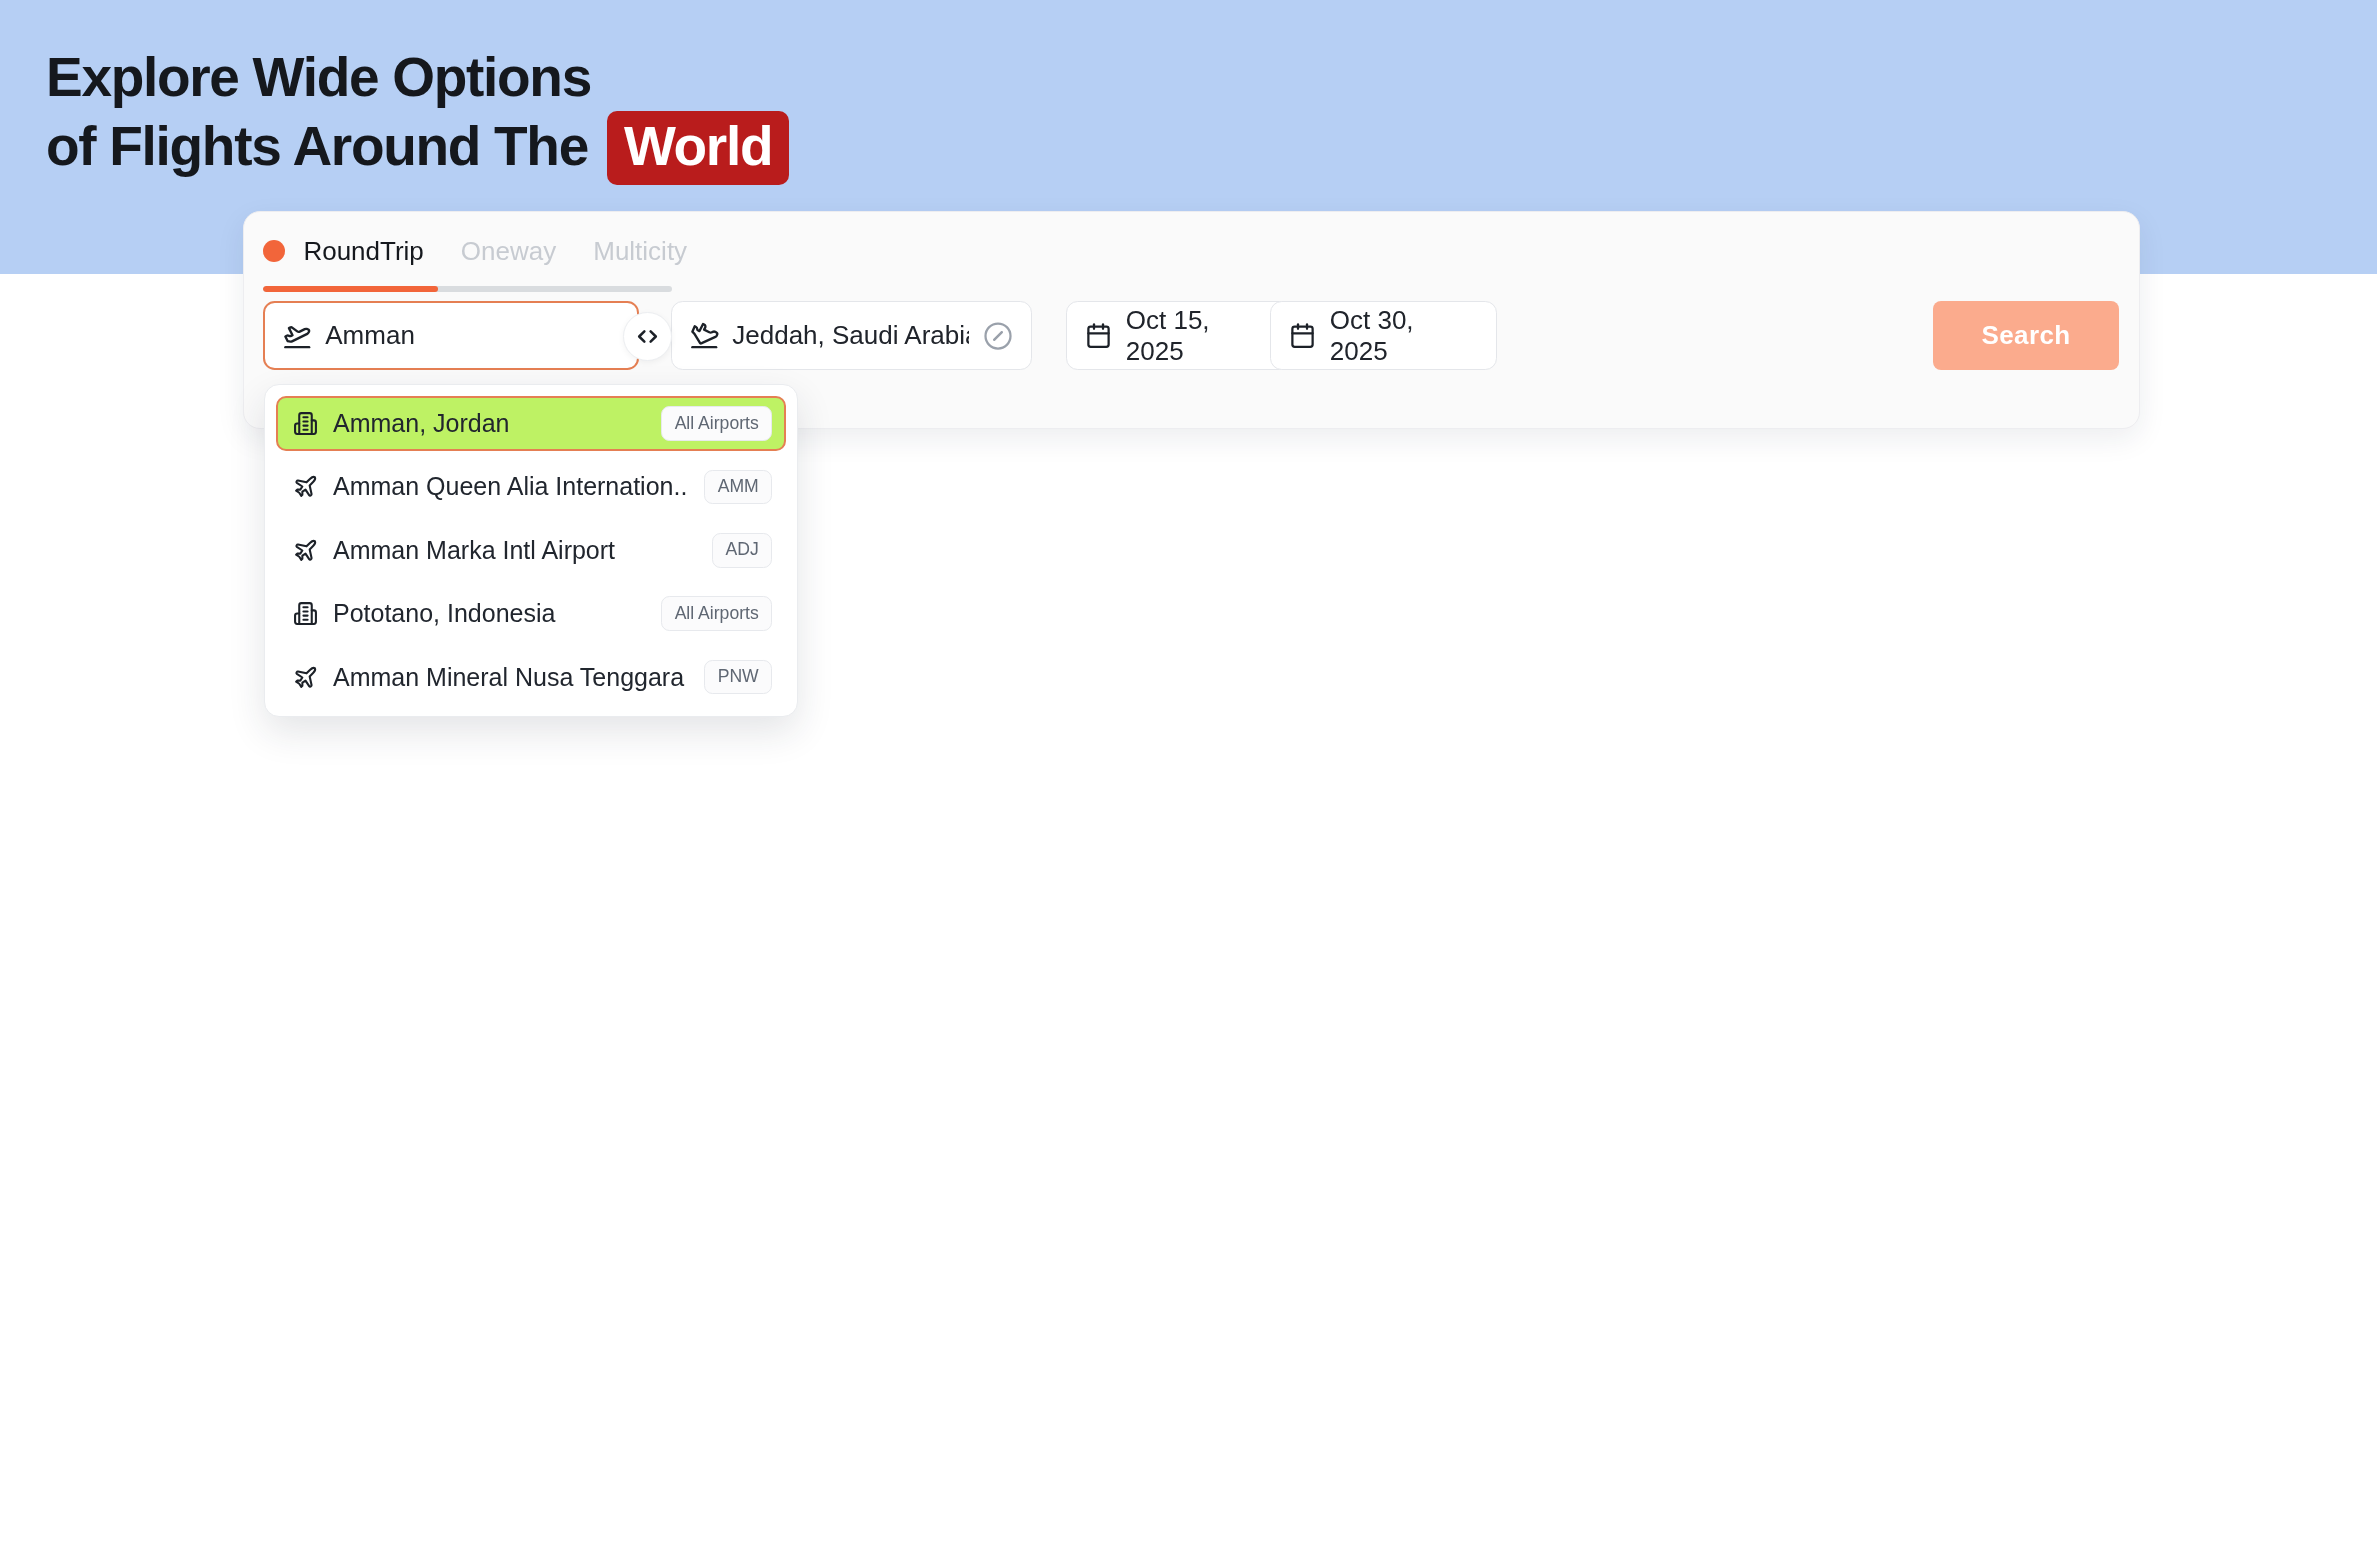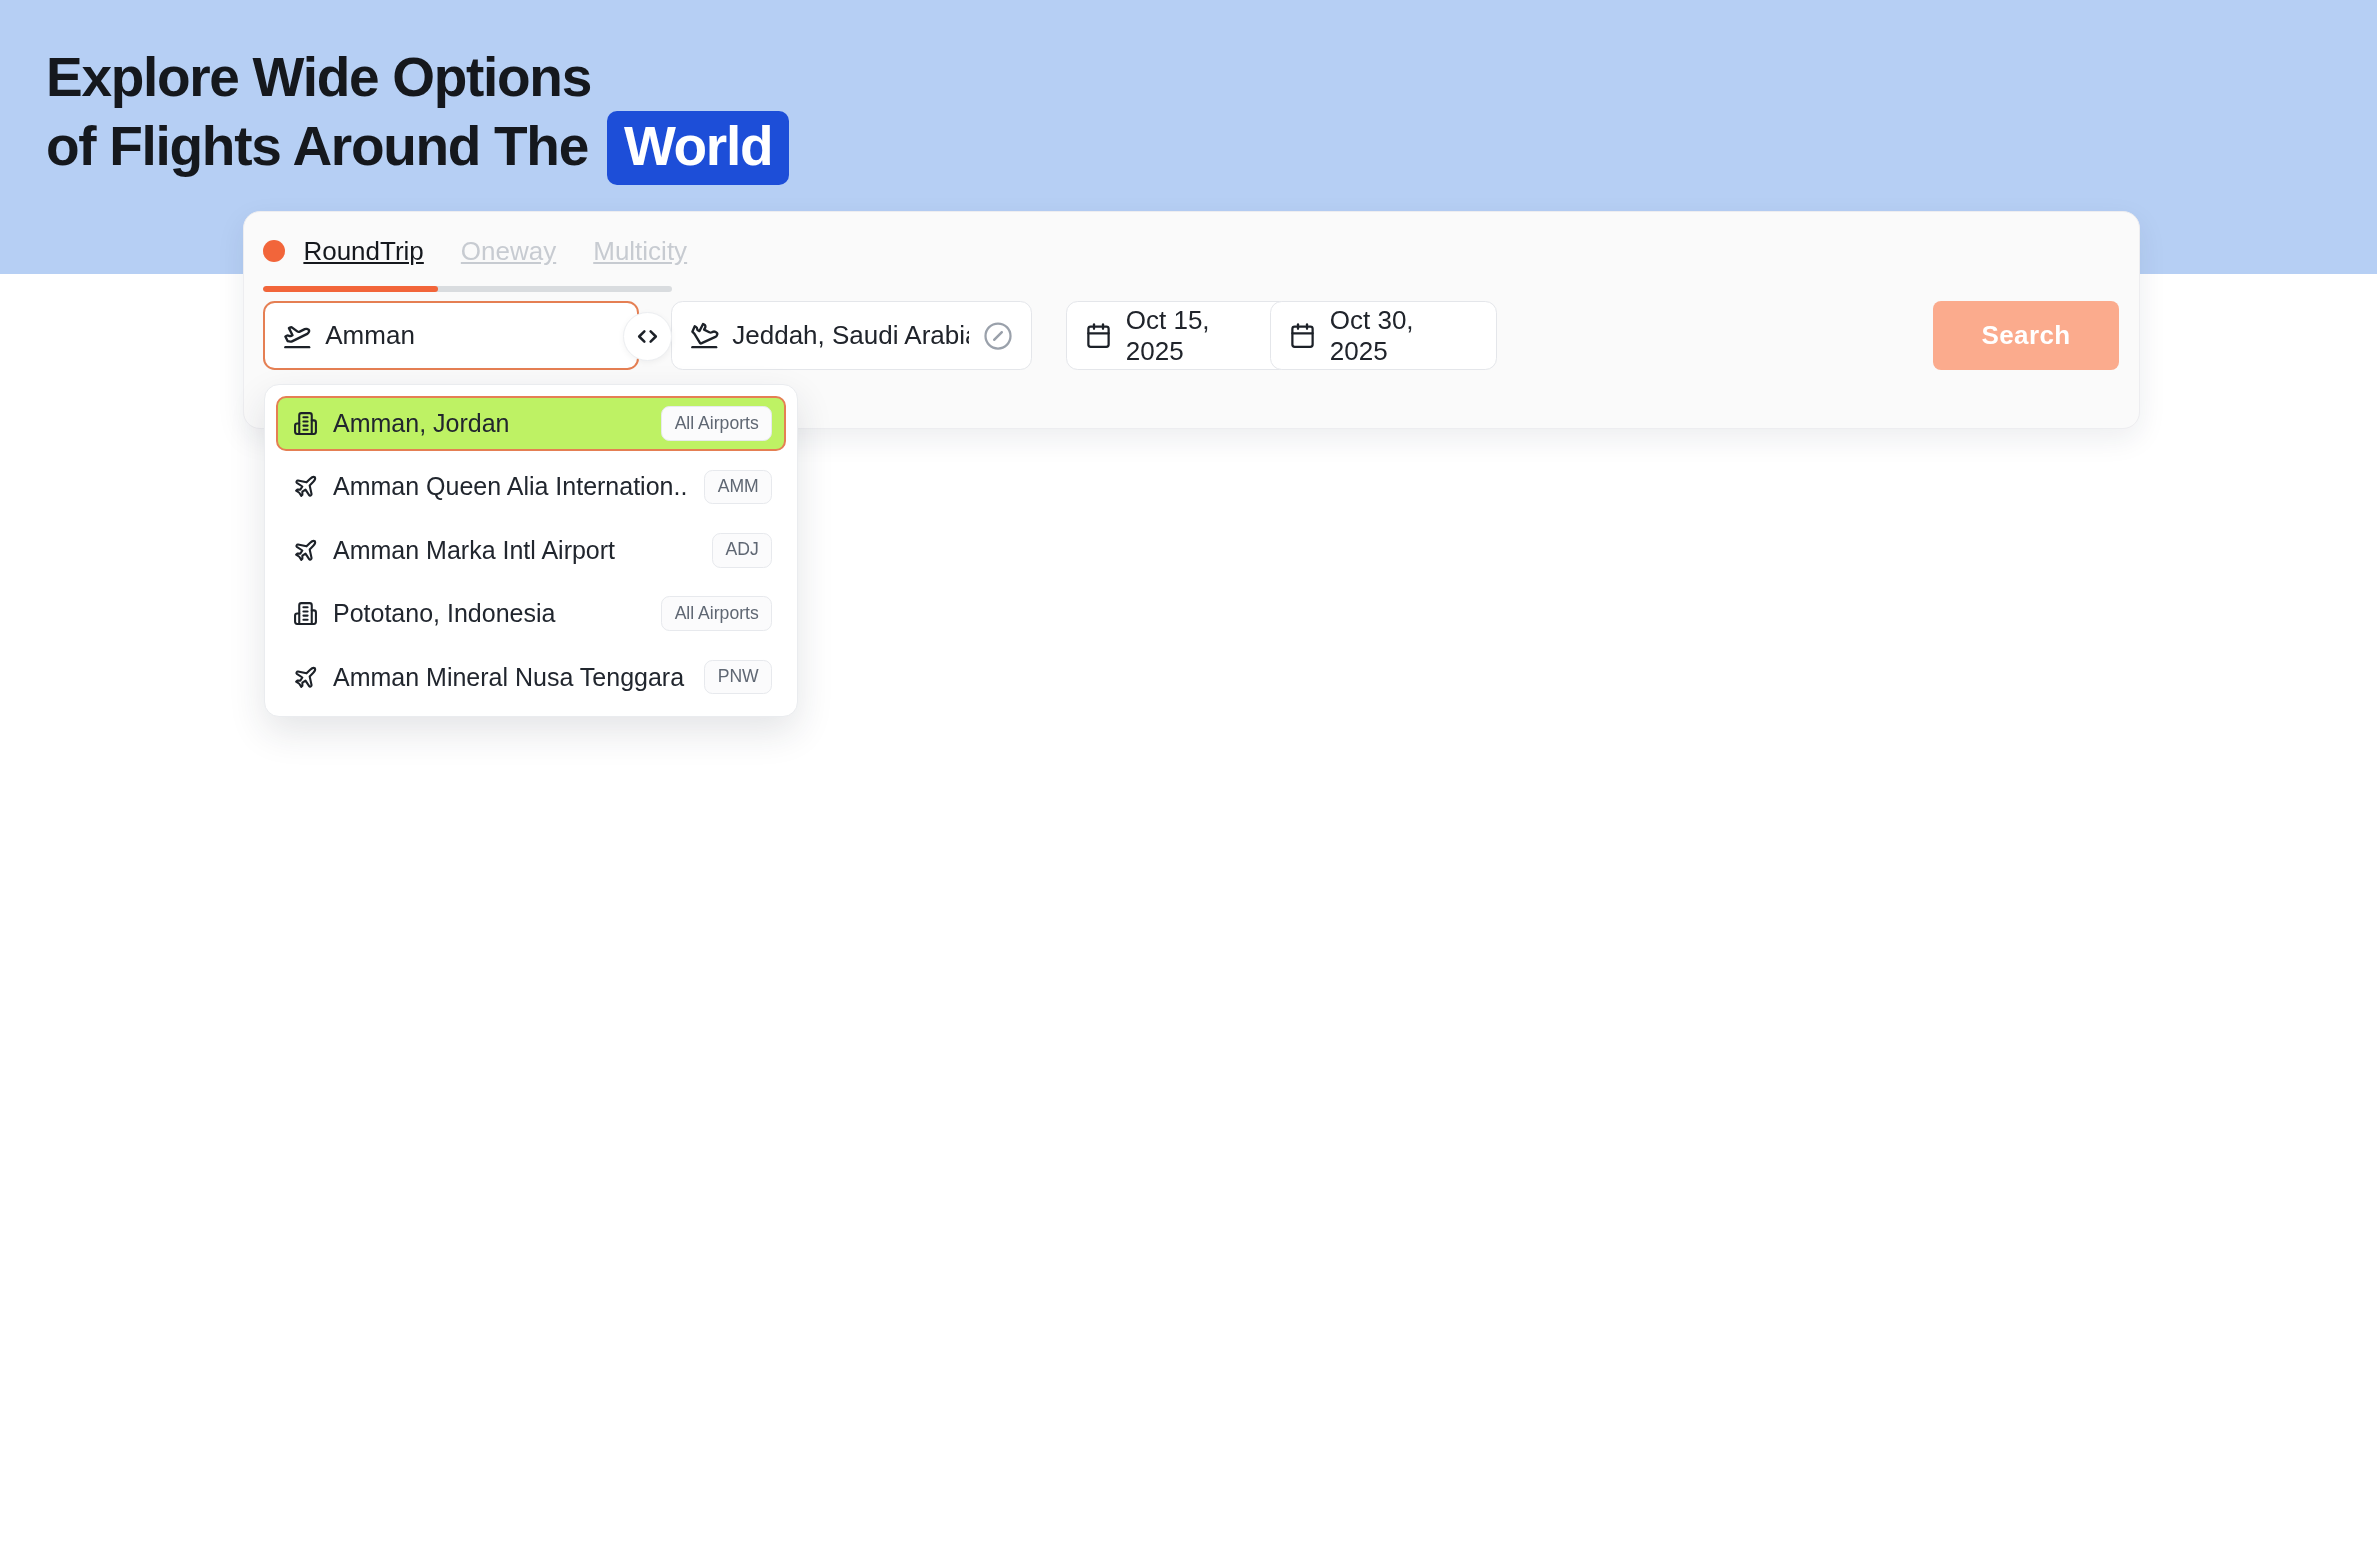--- a/index.html
+++ b/index.html
@@ -3,29 +3,29 @@
 <meta charset="utf-8">
 <style>
   html,body{margin:0;padding:0;width:2377px;height:1547px;background:#ffffff;overflow:hidden;
     font-family:"Liberation Sans","DejaVu Sans",sans-serif;-webkit-font-smoothing:antialiased;}
   .stage{position:relative;width:2377px;height:1547px;}
 
   
   .hero{position:absolute;left:0;top:0;width:100%;height:274px;background:#b6cff4;}
   .hero h1{position:absolute;left:46px;top:44px;margin:0;font-size:55px;line-height:67px;
     font-weight:800;letter-spacing:-1.3px;color:#15181d;}
-  .hl{display:inline-block;background:#1d4ed8;color:#ffffff;border-radius:10px;
+  .hl{display:inline-block;background:#b91c1c;color:#ffffff;border-radius:10px;
     padding:1.7px 17px 5px 17px;margin-left:5px;}
 
   
   .card{position:absolute;left:243px;top:211px;width:1895px;height:216px;background:#fafafa;
     border:1.7px solid #ededf0;border-radius:17px;box-shadow:0 10px 28.5px rgba(30,40,60,.08);}
   .tabs{position:absolute;left:19px;top:23.5px;display:flex;align-items:center;gap:37px;
     font-size:26px;}
-  .tab{display:flex;align-items:center;gap:18.4px;color:#c7cbd1;font-weight:500;cursor:pointer;text-decoration:underline;}
+  .tab{display:flex;align-items:center;gap:18.4px;color:#c7cbd1;font-weight:500;cursor:pointer;}
   .tab.active{color:#15181d;}
   .dot{width:22px;height:22px;border-radius:50%;background:#f2653a;}
   .underline{position:absolute;left:19px;top:74px;width:409px;height:5.9px;border-radius:3.4px;
     background:#d9dcdf;overflow:hidden;}
   .underline-active{width:175px;height:100%;background:#f2653a;border-radius:3.4px;}
 
   
   .field{position:absolute;top:89px;height:69px;background:#ffffff;border:1.7px solid #e4e6ea;
     border-radius:11.7px;display:flex;align-items:center;gap:13.4px;padding:0 18.4px;
     box-sizing:border-box;font-size:26px;color:#20242b;font-weight:500;}

